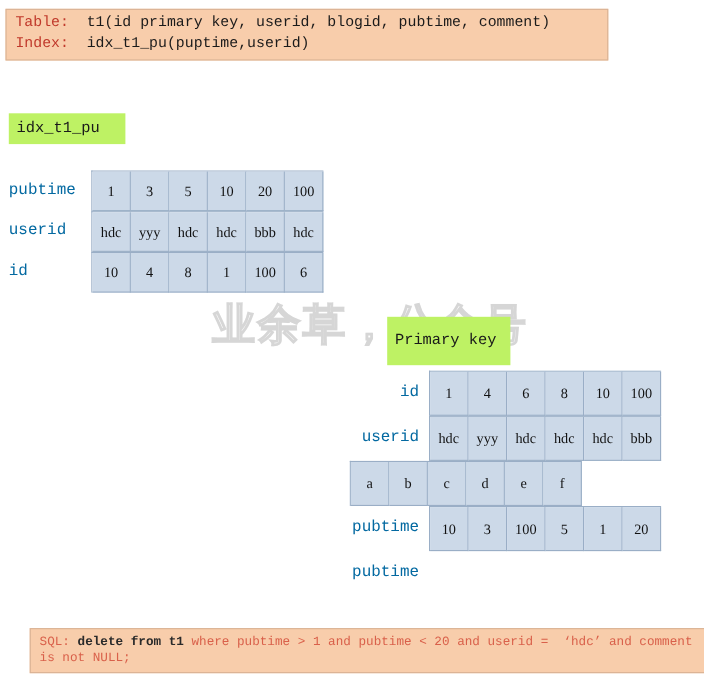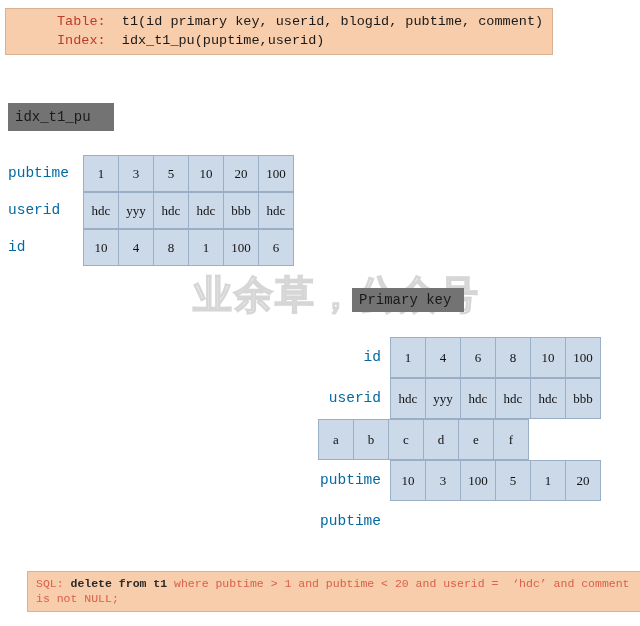--- a/index.html
+++ b/index.html
@@ -28,21 +28,20 @@
     letter-spacing: 0px;
   }
   #schema-banner {
     left: 5px;
     top: 8px;
     width: 548px;
     padding: 3px 6px 4px 8px;
   }
   #schema-banner .srow {
     white-space: pre;
-    margin-left: 43px;
   }
   .kw-label {
     color: #c0392b;
   }
   .schema-body {
     color: #1a1a1a;
   }
 
   #sql-banner {
     left: 5px;
@@ -54,40 +53,40 @@
     color: #d9604a;
     margin-left: 22px;
   }
   #sql-banner .sql-line { white-space: pre-wrap; }
   .sql-red   { color: #d9604a; }
   .sql-dark  { color: #2a2a2a; font-weight: bold; }
 
   
   .badge {
     position: absolute;
-    background: #737373;
+    background: #bef264;
     font-family: "Liberation Mono", "DejaVu Sans Mono", monospace;
     font-size: 14px;
     color: #1a1a1a;
     box-sizing: border-box;
     display: flex;
     align-items: center;
     padding-left: 7px;
   }
   #index-badge {
     left: 8px;
     top: 103px;
     width: 106px;
     height: 28px;
   }
   #pk-badge {
     left: 352px;
     top: 288px;
     width: 112px;
-    height: 24px;
+    height: 44px;
   }
 
   
   .grid-block {
     position: absolute;
   }
   .grid-row {
     display: flex;
     align-items: stretch;
   }

